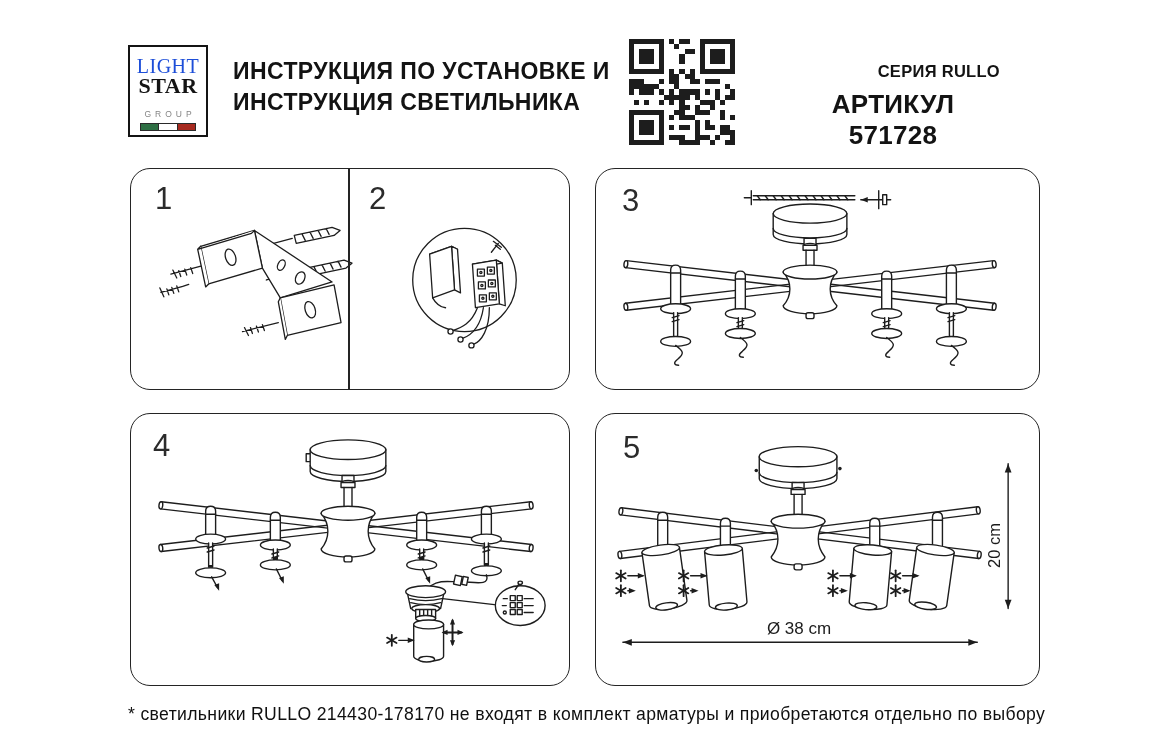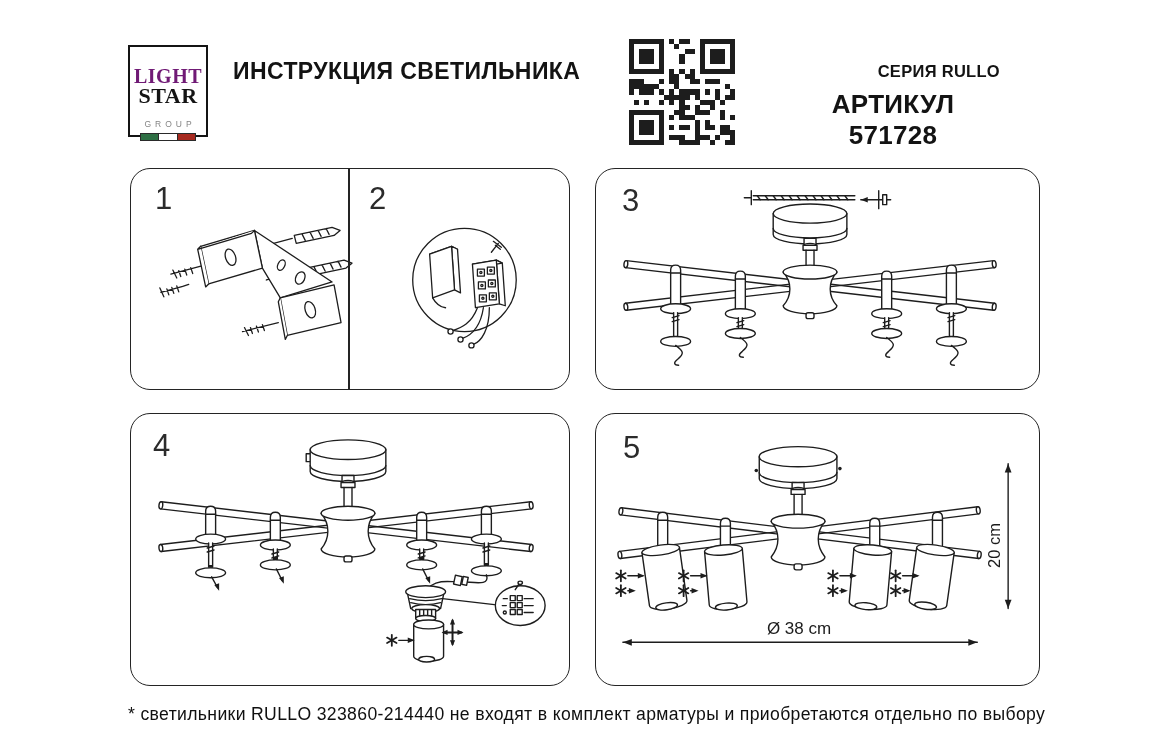--- a/index.html
+++ b/index.html
@@ -4,22 +4,22 @@
 <style>
   html,body{margin:0;padding:0;}
   body{
     width:1169px;height:750px;position:relative;background:#ffffff;
     font-family:"Liberation Sans",sans-serif;color:#161616;overflow:hidden;
   }
   .abs{position:absolute;}
   
   .logo-box{left:128px;top:45px;width:80px;height:92px;border:2px solid #141414;
     box-sizing:border-box;text-align:center;background:#fff;}
-  .logo-light{font-family:"Liberation Serif",serif;font-weight:700;font-size:20px;
-    line-height:19px;margin-top:20px;letter-spacing:.5px;color:#701a75;}
+  .logo-light{font-family:"Liberation Serif",serif;font-weight:400;font-size:20px;
+    line-height:19px;margin-top:10px;letter-spacing:.5px;color:#1d4ed8;}
   .logo-star{font-family:"Liberation Serif",serif;font-weight:700;font-size:22px;
     line-height:20px;letter-spacing:.5px;color:#141414;}
   .logo-group{font-size:8.5px;letter-spacing:4px;color:#858585;margin-top:13px;text-indent:4px;}
   .flag{margin:4px auto 0;width:56px;height:8px;border:1px solid #2a2a2a;display:flex;box-sizing:border-box;}
   .flag .seg{flex:1;}
   .flag .seg.mid{border-left:1px solid #2a2a2a;border-right:1px solid #2a2a2a;background:#fff;}
   .title{left:233px;top:56px;font-size:23px;font-weight:700;line-height:31px;
     letter-spacing:.4px;white-space:nowrap;color:#131313;}
   .series-block{left:786px;top:62px;width:214px;text-align:center;color:#131313;}
   .series{font-size:16.5px;font-weight:700;letter-spacing:.3px;text-align:right;}
@@ -47,20 +47,21 @@
   <div class="logo-star">STAR</div>
   <div class="logo-group">GROUP</div>
   <div class="flag">
     <div class="seg" style="background: rgb(46, 111, 68);"></div>
     <div class="seg mid"></div>
     <div class="seg" style="background: rgb(167, 42, 32);"></div>
   </div>
 </div>
 
 <div class="abs title">
+  <div>ИНСТРУКЦИЯ ПО УСТАНОВКЕ И</div>
   <div>ИНСТРУКЦИЯ СВЕТИЛЬНИКА</div>
 </div>
 
 <svg class="abs qr" id="qr-svg" viewBox="0 0 21 21" shape-rendering="crispEdges">
     <rect x="0" y="0" width="7" height="7" fill="#1d1d1d"></rect>
     <rect x="1" y="1" width="5" height="5" fill="#fff"></rect>
     <rect x="2" y="2" width="3" height="3" fill="#1d1d1d"></rect>
     <rect x="14" y="0" width="7" height="7" fill="#1d1d1d"></rect>
     <rect x="15" y="1" width="5" height="5" fill="#fff"></rect>
     <rect x="16" y="2" width="3" height="3" fill="#1d1d1d"></rect>
@@ -521,13 +522,13 @@
         <line x1="27" y1="230" x2="383" y2="230"></line>
         <polygon points="0,0 -9,-3.4 -9,3.4" transform="translate(383 230) rotate(0)" fill="#1d1d1d" stroke="none"></polygon>
         <polygon points="0,0 -9,-3.4 -9,3.4" transform="translate(27 230) rotate(180)" fill="#1d1d1d" stroke="none"></polygon>
       </g>
     </svg>
   <div class="dim-label" id="dim-h">20 cm</div>
   <div class="dim-label" id="dim-d">Ø 38 cm</div>
   <div class="stepnum" style="left:27px;top:18px;">5</div>
 </div>
 
-<div class="abs footnote">* светильники RULLO 323860-214440 не входят в комплект арматуры и приобретаются отдельно по выбору</div>
+<div class="abs footnote">* светильники RULLO 214430-178170 не входят в комплект арматуры и приобретаются отдельно по выбору</div>
 
 </body></html>

